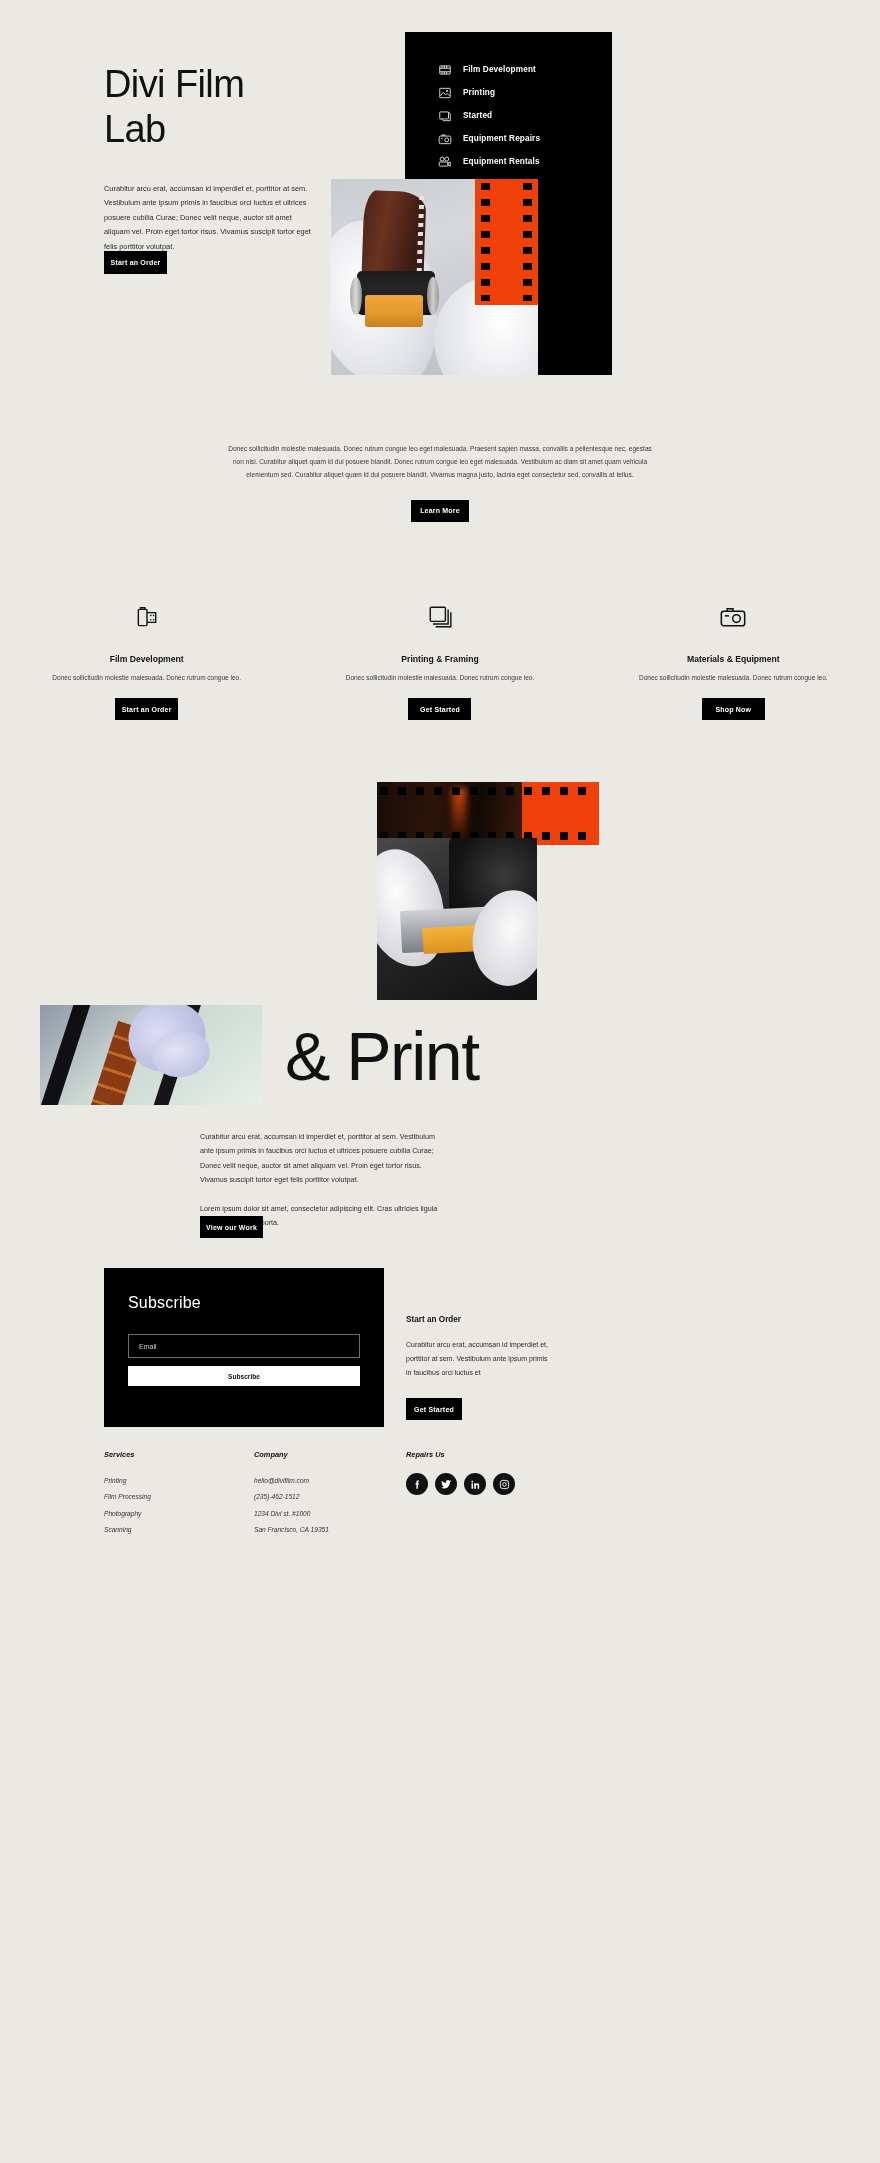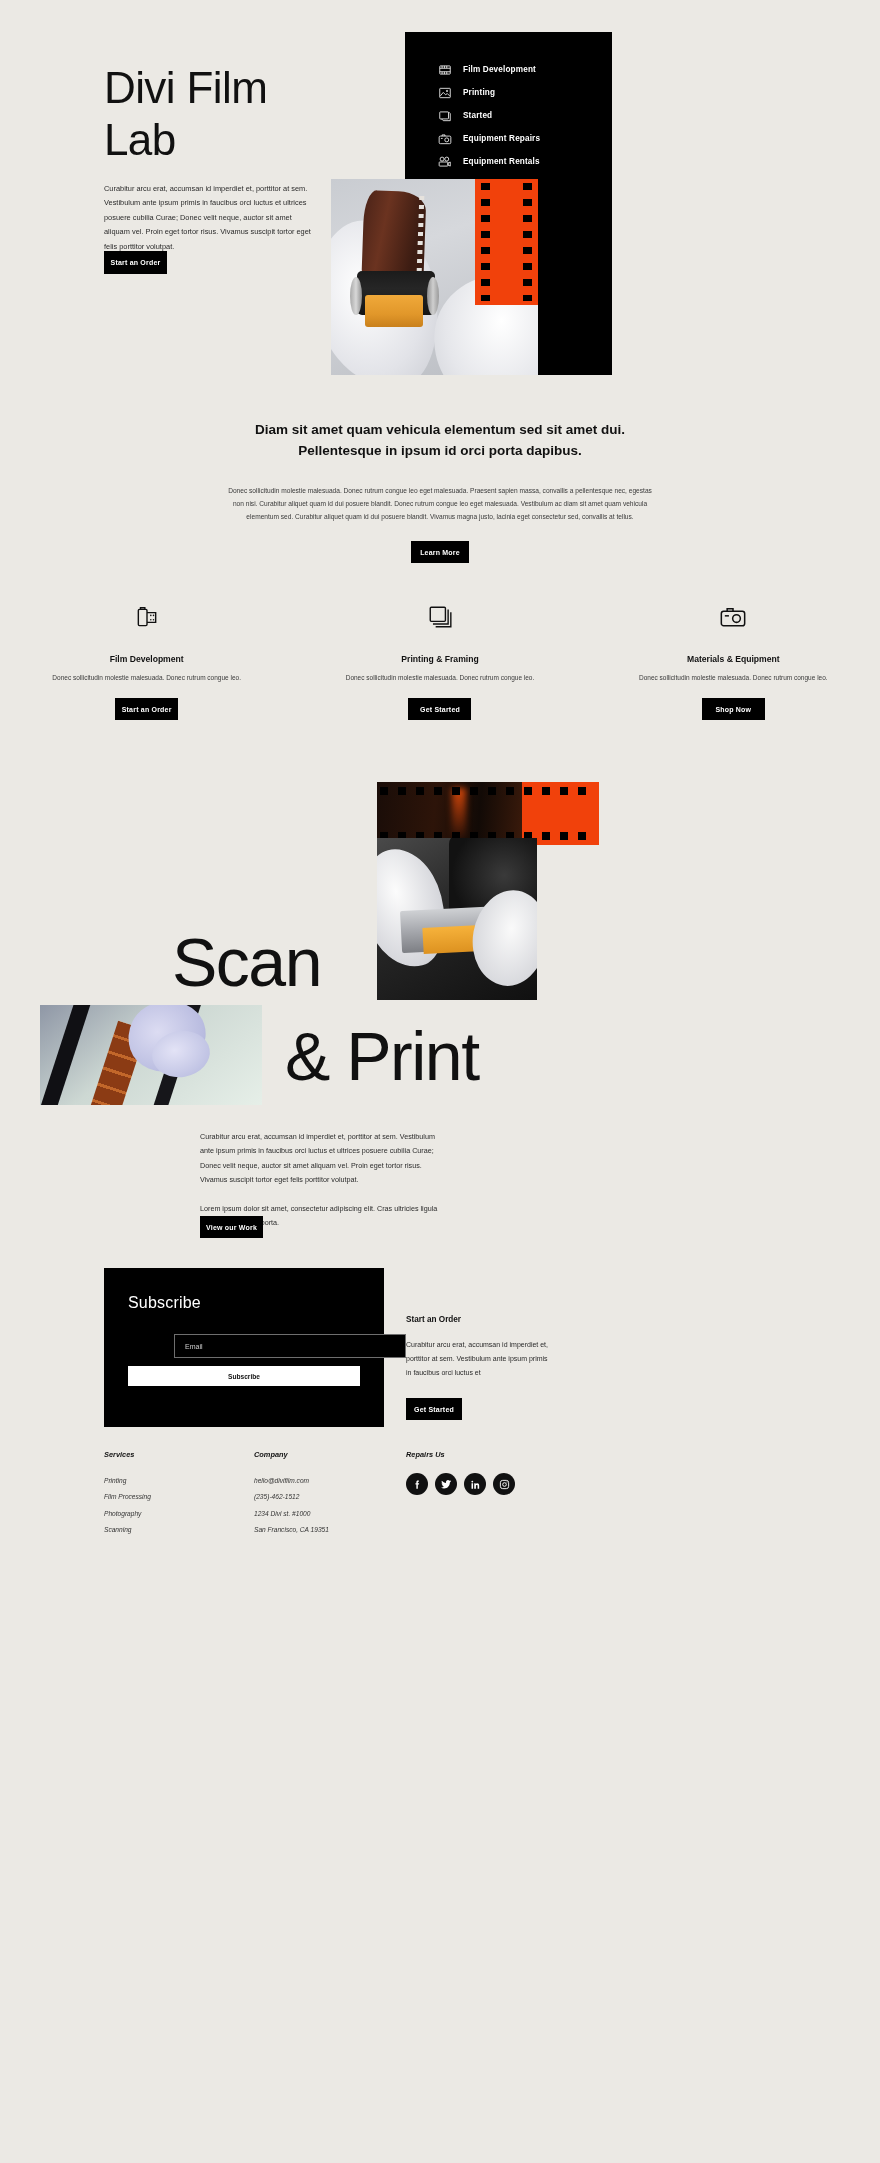--- a/index.html
+++ b/index.html
@@ -24,21 +24,21 @@
     gap: 11px; height: 23px; margin-bottom: 0px;
     color: #ffffff;
   }
   .nav-item + .nav-item { margin-top: 0px; }
   .nav-label { font-size: 8.2px; font-weight: bold; letter-spacing: .15px; white-space: nowrap; }
   .nav-icon { width: 14px; height: 14px; display:block; flex: 0 0 14px; }
   .nav-icon svg { display: block; }
 
   .hero-title {
     position: absolute; left: 104px; top: 62px;
-    font-size: 44px; font-weight: 400; line-height: 1.18;
+    font-size: 38px; font-weight: 400; line-height: 1.18;
     letter-spacing: -0.6px;
     color: #111;
     width: 280px;
   }
   .hero-copy {
     position: absolute; left: 104px; top: 182px;
     width: 207px;
     font-size: 7.4px; line-height: 1.95; color: #2b2b2b;
   }
   .btn {
@@ -239,21 +239,21 @@
   
   .sub-box {
     position: absolute; left: 104px; top: 1268px;
     width: 280px; height: 159px; background: #000; padding: 26px 24px 0 24px;
   }
   .sub-box h3 { color:#fff; font-size: 16px; font-weight: 400; letter-spacing: .2px; }
   .email-field {
     margin-top: 22px; width: 232px; height: 24px;
     background: #000; border: 1px solid #6e6e6e; color: #d6d6d6;
     font-size: 7px; font-family: "Liberation Sans", sans-serif;
-    padding: 0 10px; outline: none; margin-left: 46px;
+    padding: 0 10px; outline: none;
   }
   .email-field::placeholder { color: #cfcfcf; }
   .sub-btn {
     margin-top: 8px; width: 232px; height: 20px;
     background: #ffffff; color: #111; font-size: 6.6px; font-weight: bold;
     border: none; cursor: pointer;
   }
 
   .order-col { position: absolute; left: 406px; top: 1315px; width: 145px; }
   .order-col h4 { font-size: 8.2px; font-weight: bold; color: #111; }
@@ -364,21 +364,20 @@
     <div class="canister-cap"></div>
     <div class="canister-cap2"></div>
     <div class="orange-strip">
       <div class="perf-col perf-left"></div>
       <div class="perf-col perf-right"></div>
     </div>
   </div>
 </section>
 
 <section class="intro">
-  <h2>Diam sit amet quam vehicula elementum sed sit amet dui. Pellentesque in ipsum id orci porta dapibus.</h2>
   <p>Donec sollicitudin molestie malesuada. Donec rutrum congue leo eget malesuada. Praesent sapien massa, convallis a pellentesque nec, egestas non nisi. Curabitur aliquet quam id dui posuere blandit. Donec rutrum congue leo eget malesuada. Vestibulum ac diam sit amet quam vehicula elementum sed. Curabitur aliquet quam id dui posuere blandit. Vivamus magna justo, lacinia eget consectetur sed, convallis at tellus.</p>
   <button class="btn intro-btn">Learn More</button>
 </section>
 
 <section class="services">
 
   <div class="svc">
     <div class="svc-icon">
       <svg width="26" height="26" viewBox="0 0 24 24" fill="none" stroke="#111" stroke-width="1.3">
         <rect x="4" y="5" width="8" height="15" rx="1"></rect>
@@ -440,21 +439,20 @@
   </div>
 
   <div class="sp-photo-left">
     <div class="spl-dark1"></div>
     <div class="spl-dark2"></div>
     <div class="spl-negstrip"></div>
     <div class="spl-glove"></div>
     <div class="spl-glove2"></div>
   </div>
 
-  <div class="scan-word">Scan</div>
   <div class="print-word">&amp; Print</div>
 </section>
 
 <div class="sp-copy">
   <p>Curabitur arcu erat, accumsan id imperdiet et, porttitor at sem. Vestibulum ante ipsum primis in faucibus orci luctus et ultrices posuere cubilia Curae; Donec velit neque, auctor sit amet aliquam vel. Proin eget tortor risus. Vivamus suscipit tortor eget felis porttitor volutpat.</p>
   <p>Lorem ipsum dolor sit amet, consectetur adipiscing elit. Cras ultricies ligula sed magna dictum porta.</p>
 </div>
 <button class="btn sp-btn">View our Work</button>
 
 <div class="sub-box">

